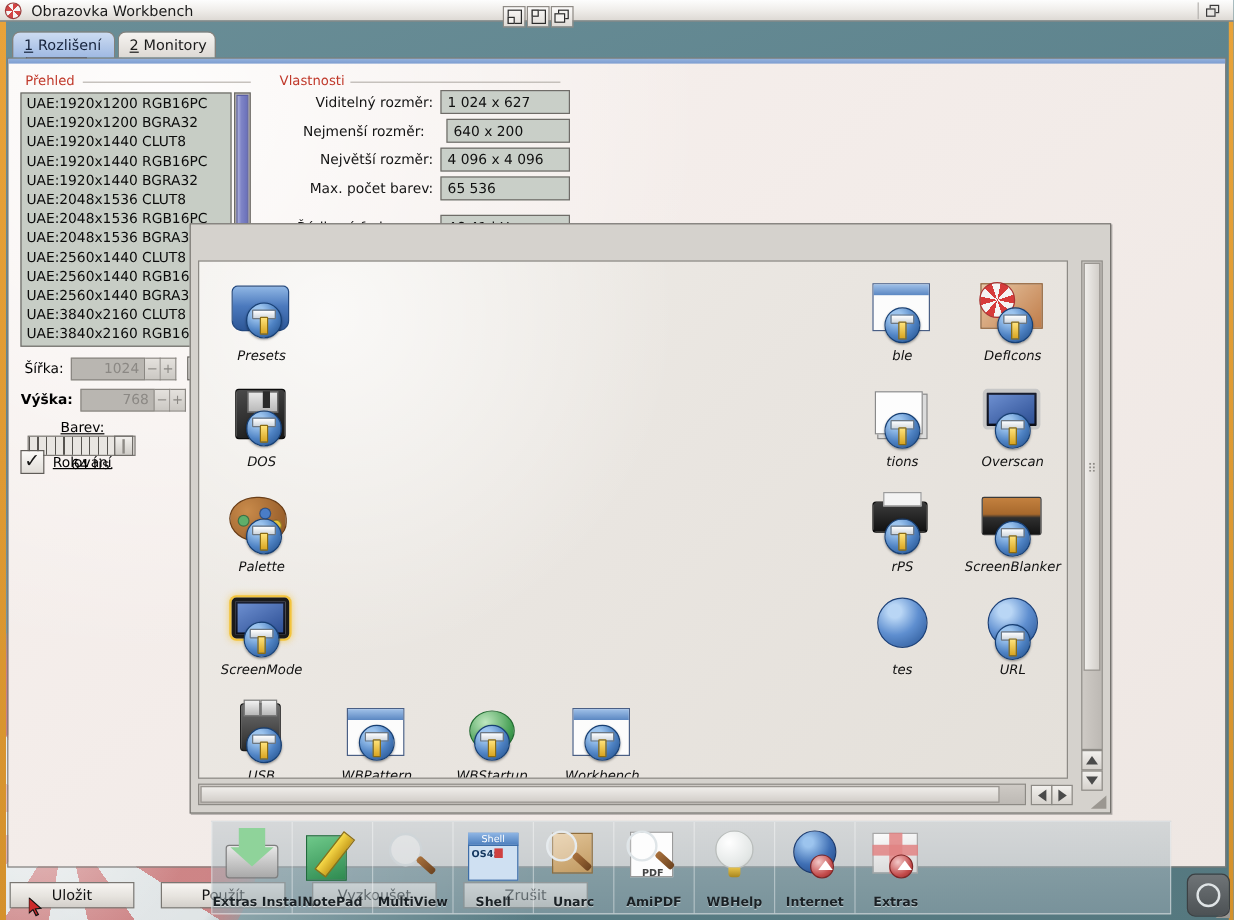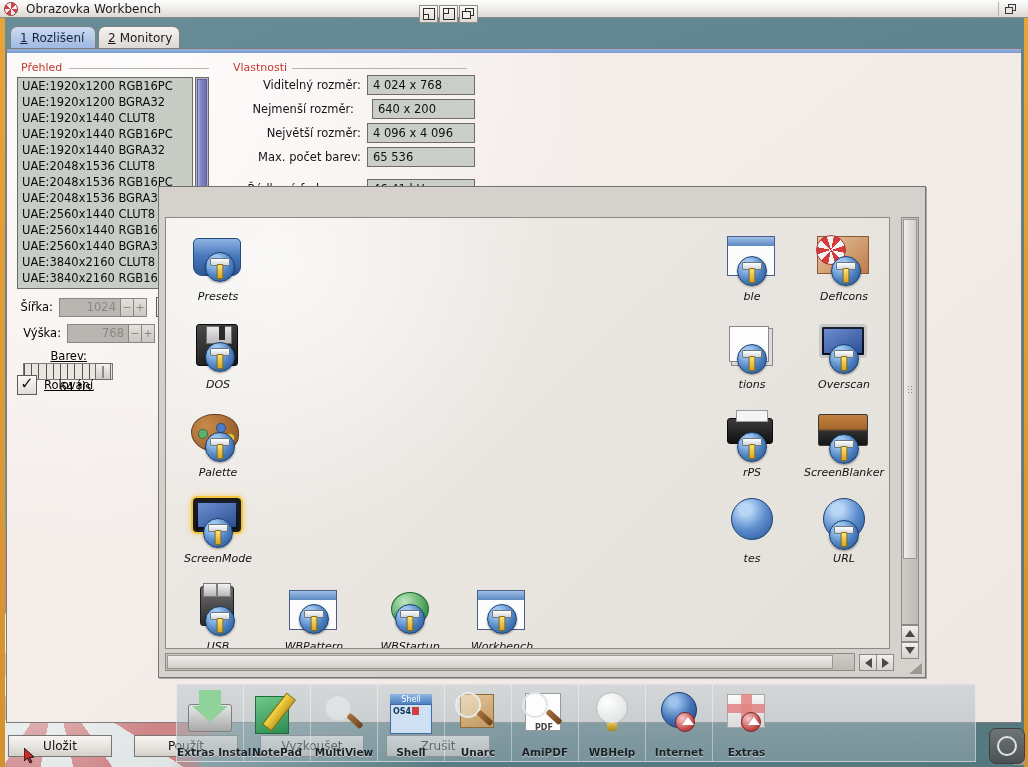--- a/index.html
+++ b/index.html
@@ -773,21 +773,21 @@
         <span style="position:relative;display:block;width:11px;height:9px;">
           <svg width="11" height="9" viewBox="0 0 11 9" style="position:absolute;left:0;top:0;">
             <polygon points="0.5,0.5 10.5,0.5 5.5,8.5" fill="#e9e7e3" stroke="#333" stroke-width="1"></polygon>
           </svg>
         </span>
       </div>
 
       <div id="prop-rows">
           <div class="prop-row" style="left: 218px; top: 26px; width: 250px;">
             <span class="prop-label" style="width: 136px; margin-right: 6px;">Viditelný rozměr:</span>
-            <span class="field" style="width: 108px;">4 024 x 768</span>
+            <span class="field" style="width: 108px;">1 024 x 627</span>
           </div>
           <div class="prop-row" style="left: 218px; top: 50px; width: 250px;">
             <span class="prop-label" style="width: 136px; margin-right: 18px;">Nejmenší rozměr:</span>
             <span class="field" style="width: 108px;">640 x 200</span>
           </div>
           <div class="prop-row" style="left: 218px; top: 74px; width: 250px;">
             <span class="prop-label" style="width: 136px; margin-right: 6px;">Největší rozměr:</span>
             <span class="field" style="width: 108px;">4 096 x 4 096</span>
           </div>
           <div class="prop-row" style="left: 218px; top: 98px; width: 250px;">
@@ -818,21 +818,21 @@
         <span class="num-field" style="width:62px;margin-left:6px;">1024</span>
         <span class="spin">−</span>
         <span class="spin">+</span>
         <span class="chk" style="margin-left:9px;">
           <span class="mk">✓</span>
         </span>
         <span style="font-size:11.5px;margin-left:6px;text-decoration:underline;">Výchozí</span>
       </div>
 
       <div style="position:absolute;left:10px;top:274px;display:flex;align-items:center;">
-        <span style="font-size:11.5px;width:44px;text-align:right;">Výška:</span>
+        <span style="font-size:11.5px;width:44px;text-align:center;font-weight:bold;">Výška:</span>
         <span class="num-field" style="width:62px;margin-left:6px;">768</span>
         <span class="spin">−</span>
         <span class="spin">+</span>
         <span class="chk" style="margin-left:9px;">
           <span class="mk">✓</span>
         </span>
         <span style="font-size:11.5px;margin-left:6px;">Výchozí</span>
       </div>
 
       <div style="position:absolute;left:10px;top:300px;display:flex;align-items:center;flex-direction:column;">

